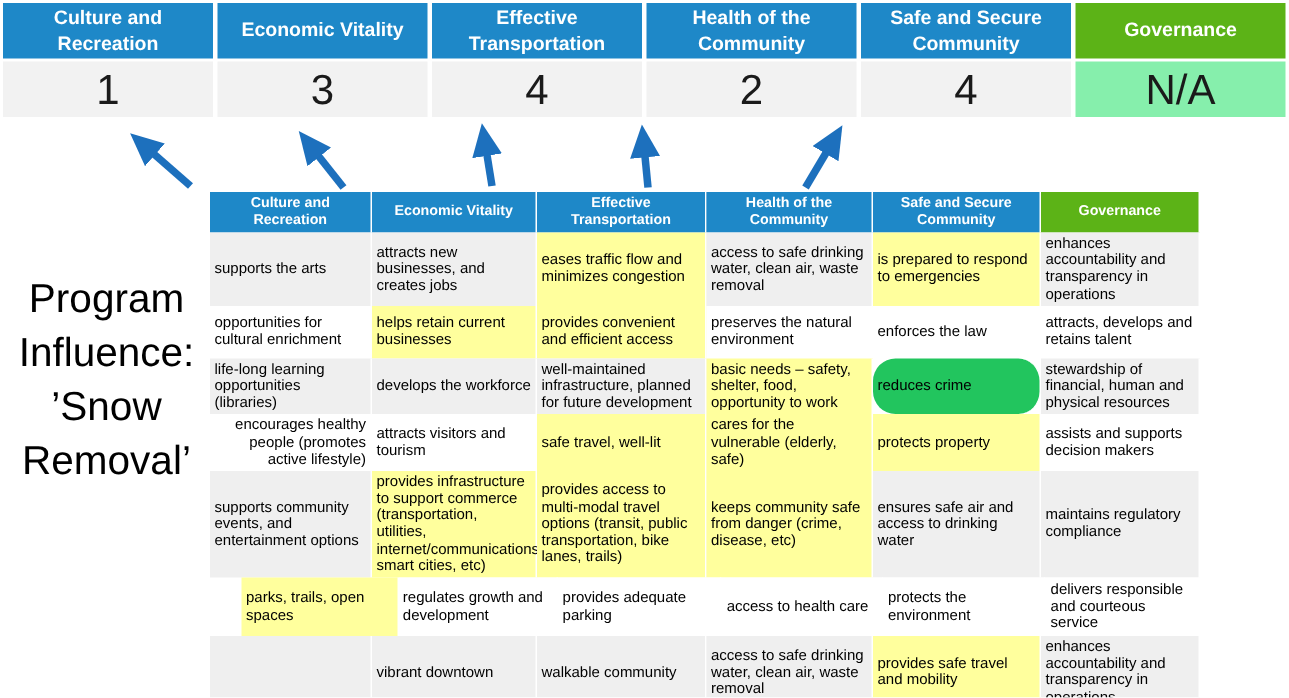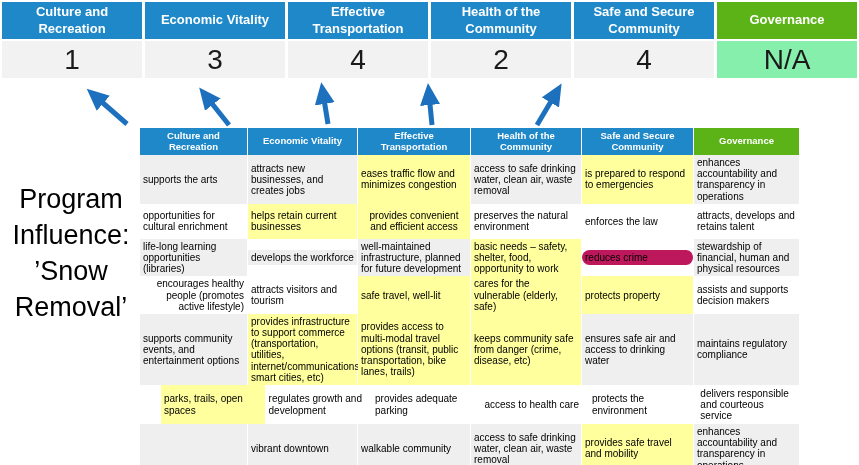--- a/index.html
+++ b/index.html
@@ -99,31 +99,31 @@
           <div class="mcell" style="width: 108px; background: rgb(239, 239, 239);">supports the arts</div>
           <div class="mcell" style="width: 110px; background: rgb(239, 239, 239);">attracts new businesses, and creates jobs</div>
           <div class="mcell" style="width: 113px; background: rgb(255, 255, 157);">eases traffic flow and minimizes congestion</div>
           <div class="mcell" style="width: 111px; background: rgb(239, 239, 239);">access to safe drinking water, clean air, waste removal</div>
           <div class="mcell" style="width: 112px; background: rgb(255, 255, 157);">is prepared to respond to emergencies</div>
           <div class="mcell" style="width: 106px; background: rgb(239, 239, 239);">enhances accountability and transparency in operations</div>
         </div>
         <div class="mrow" style="min-height: 35px;">
           <div class="mcell" style="width: 108px; background: rgb(255, 255, 255);">opportunities for cultural enrichment</div>
           <div class="mcell" style="width: 110px; background: rgb(255, 255, 157);">helps retain current businesses</div>
-          <div class="mcell" style="width: 113px; background: rgb(255, 255, 157); text-align: center;">provides convenient and efficient access</div>
+          <div class="mcell" style="width: 113px; background: rgb(255, 255, 157);">provides convenient and efficient access</div>
           <div class="mcell" style="width: 111px; background: rgb(255, 255, 255);">preserves the natural environment</div>
           <div class="mcell" style="width: 112px; background: rgb(255, 255, 255);">enforces the law</div>
           <div class="mcell" style="width: 106px; background: rgb(255, 255, 255);">attracts, develops and retains talent</div>
         </div>
-        <div class="mrow" style="min-height: 36px; align-items: center;">
+        <div class="mrow" style="min-height: 36px;">
           <div class="mcell" style="width: 108px; background: rgb(239, 239, 239);">life-long learning opportunities (libraries)</div>
           <div class="mcell" style="width: 110px; background: rgb(239, 239, 239);">develops the workforce</div>
           <div class="mcell" style="width: 113px; background: rgb(239, 239, 239);">well-maintained infrastructure, planned for future development</div>
           <div class="mcell" style="width: 111px; background: rgb(255, 255, 157);">basic needs – safety, shelter, food, opportunity to work</div>
-          <div class="mcell" style="width: 112px; background: #be185d; border-radius: 15px;">reduces crime</div>
+          <div class="mcell" style="width: 112px; background: #22c55e; border-radius: 15px;">reduces crime</div>
           <div class="mcell" style="width: 106px; background: rgb(239, 239, 239);">stewardship of financial, human and physical resources</div>
         </div>
         <div class="mrow" style="min-height: 29px;">
           <div class="mcell" style="width: 108px; background: rgb(255, 255, 255); text-align: right;">encourages healthy people (promotes active lifestyle)</div>
           <div class="mcell" style="width: 110px; background: rgb(255, 255, 255);">attracts visitors and tourism</div>
           <div class="mcell" style="width: 113px; background: rgb(255, 255, 157);">safe travel, well-lit</div>
           <div class="mcell" style="width: 111px; background: rgb(255, 255, 157);">cares for the vulnerable (elderly, safe)</div>
           <div class="mcell" style="width: 112px; background: rgb(255, 255, 157);">protects property</div>
           <div class="mcell" style="width: 106px; background: rgb(255, 255, 255);">assists and supports decision makers</div>
         </div>

